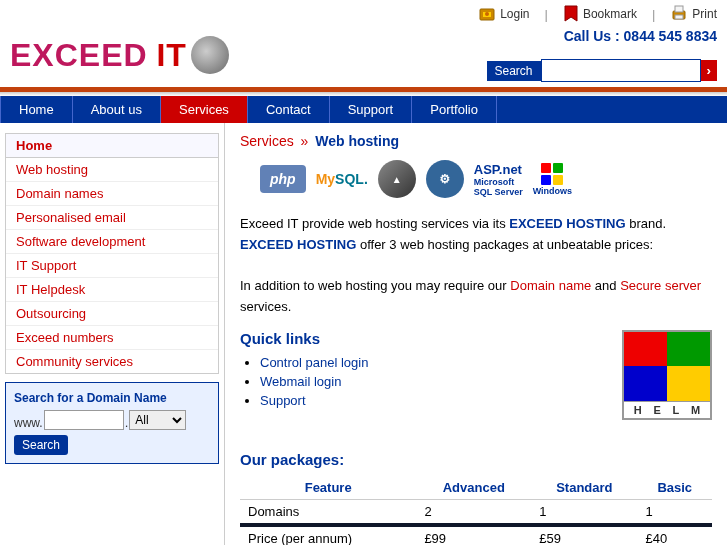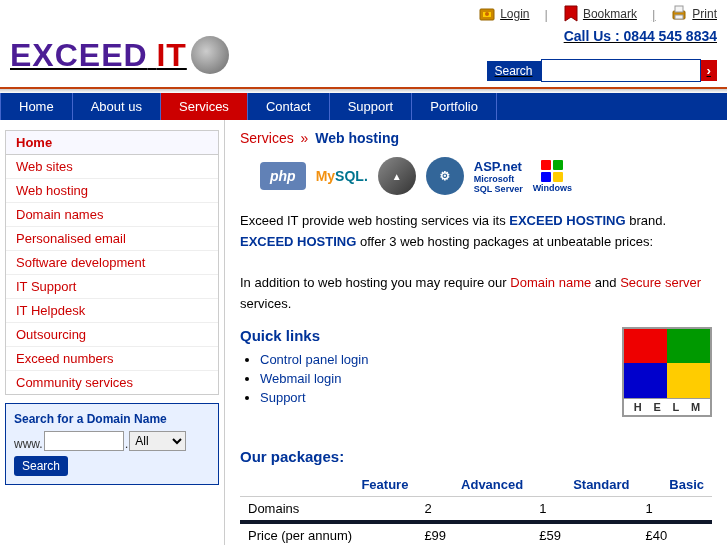--- a/index.html
+++ b/index.html
@@ -1,19 +1,19 @@
 <!DOCTYPE html>
 <html><head>
   <meta charset="utf-8">
   <style>
     * { margin: 0; padding: 0; box-sizing: border-box; }
     body { font-family: Arial, sans-serif; font-size: 13px; background: #fff; width: 727px; }
 
     
-    #header { background: #fff; padding: 5px 10px; border-bottom: 2px solid #c2410c; text-decoration: underline; }
+    #header { background: #fff; padding: 5px 10px; border-bottom: 5px solid #c2410c; }
     #top-bar { display: flex; justify-content: flex-end; align-items: center; gap: 15px; margin-bottom: 5px; }
     .top-bar-item { display: flex; align-items: center; gap: 4px; color: #333; font-size: 12px; cursor: pointer; text-decoration: none; }
     .top-bar-divider { color: #999; }
     #logo-area { display: flex; justify-content: space-between; align-items: center; }
     #logo { display: flex; align-items: center; }
     #logo-text { font-size: 28px; font-weight: bold; color: #003399; letter-spacing: 1px; }
     #logo-circle { width: 38px; height: 38px; border-radius: 50%; background: radial-gradient(circle at 40% 40%, #cccccc, #666666); margin-left: 4px; display: flex; align-items: center; justify-content: center; }
     #right-header { text-align: right; }
     #call-us { color: #003399; font-size: 14px; font-weight: bold; margin-bottom: 15px; }
     #search-area { display: flex; align-items: center; justify-content: flex-end; }
@@ -98,21 +98,21 @@
     .helm-red { background: #e00; }
     .helm-blue { background: #00c; }
     .helm-yellow { background: #fc0; }
     .helm-green { background: #090; }
     #helm-label { background: #fff; display: flex; justify-content: space-around; padding: 2px 4px; font-size: 11px; font-weight: bold; color: #333; border-top: 1px solid #999; }
 
     
     #packages { margin-top: 31px; }
     #packages h3 { color: #003399; font-size: 15px; margin-bottom: 8px; }
     #packages table { width: 100%; border-collapse: collapse; }
-    #packages table th { text-align: right; padding: 4px 8px; font-size: 13px; color: #003399; border-bottom: 1px solid #ccc; }
+    #packages table th { text-align: center; padding: 4px 8px; font-size: 13px; color: #003399; border-bottom: 1px solid #ccc; }
     #packages table td { padding: 4px 8px; font-size: 13px; border-bottom: 4px solid #0f172a; }
     .col-feature { color: #003399; font-weight: bold; }
     .col-advanced { color: #003399; font-weight: bold; }
     .col-standard { color: #003399; font-weight: bold; }
     .col-basic { color: #003399; font-weight: bold; }
 
     
     #header-separator { height: 4px; background: linear-gradient(to bottom, #ccc, #fff); }
   </style>
 </head>
@@ -142,21 +142,21 @@
         <rect x="5" y="1" width="8" height="6" fill="#f5f5f5" stroke="#999"></rect>
         <rect x="5" y="10" width="8" height="4" fill="#f5f5f5" stroke="#999"></rect>
       </svg>
       <span>Print</span>
     </a>
   </div>
 
   <div id="logo-area">
     <div id="logo">
       <div id="logo-text">
-        <span style="color:#4c1d95;font-size:32px;font-weight:bold;">EXCEED</span>
+        <span style="color:#be185d;font-size:32px;font-weight:bold;">EXCEED</span>
         <span style="color:#cc0000;font-size:32px;font-weight:bold;"> IT</span>
       </div>
       <div id="logo-circle"></div>
     </div>
     <div id="right-header">
       <div id="call-us">Call Us : 0844 545 8834</div>
       <div id="search-area">
         <span id="search-label">Search</span>
         <input id="search-input" type="text" style="">
         <button id="search-btn">›</button>
@@ -174,21 +174,20 @@
   <a class="nav-item">Contact</a>
   <a class="nav-item">Support</a>
   <a class="nav-item">Portfolio</a>
 </div>
 
 <div id="main-layout">
 
   <div id="sidebar">
     <div class="sidebar-section">
       <div class="sidebar-first">Home</div>
-      <div class="sidebar-item">Web sites</div>
       <div class="sidebar-item">Web hosting</div>
       <div class="sidebar-item">Domain names</div>
       <div class="sidebar-item">Personalised email</div>
       <div class="sidebar-item">Software development</div>
       <div class="sidebar-item">IT Support</div>
       <div class="sidebar-item">IT Helpdesk</div>
       <div class="sidebar-item">Outsourcing</div>
       <div class="sidebar-item">Exceed numbers</div>
       <div class="sidebar-item" style="border-bottom:none;">Community services</div>
     </div>

